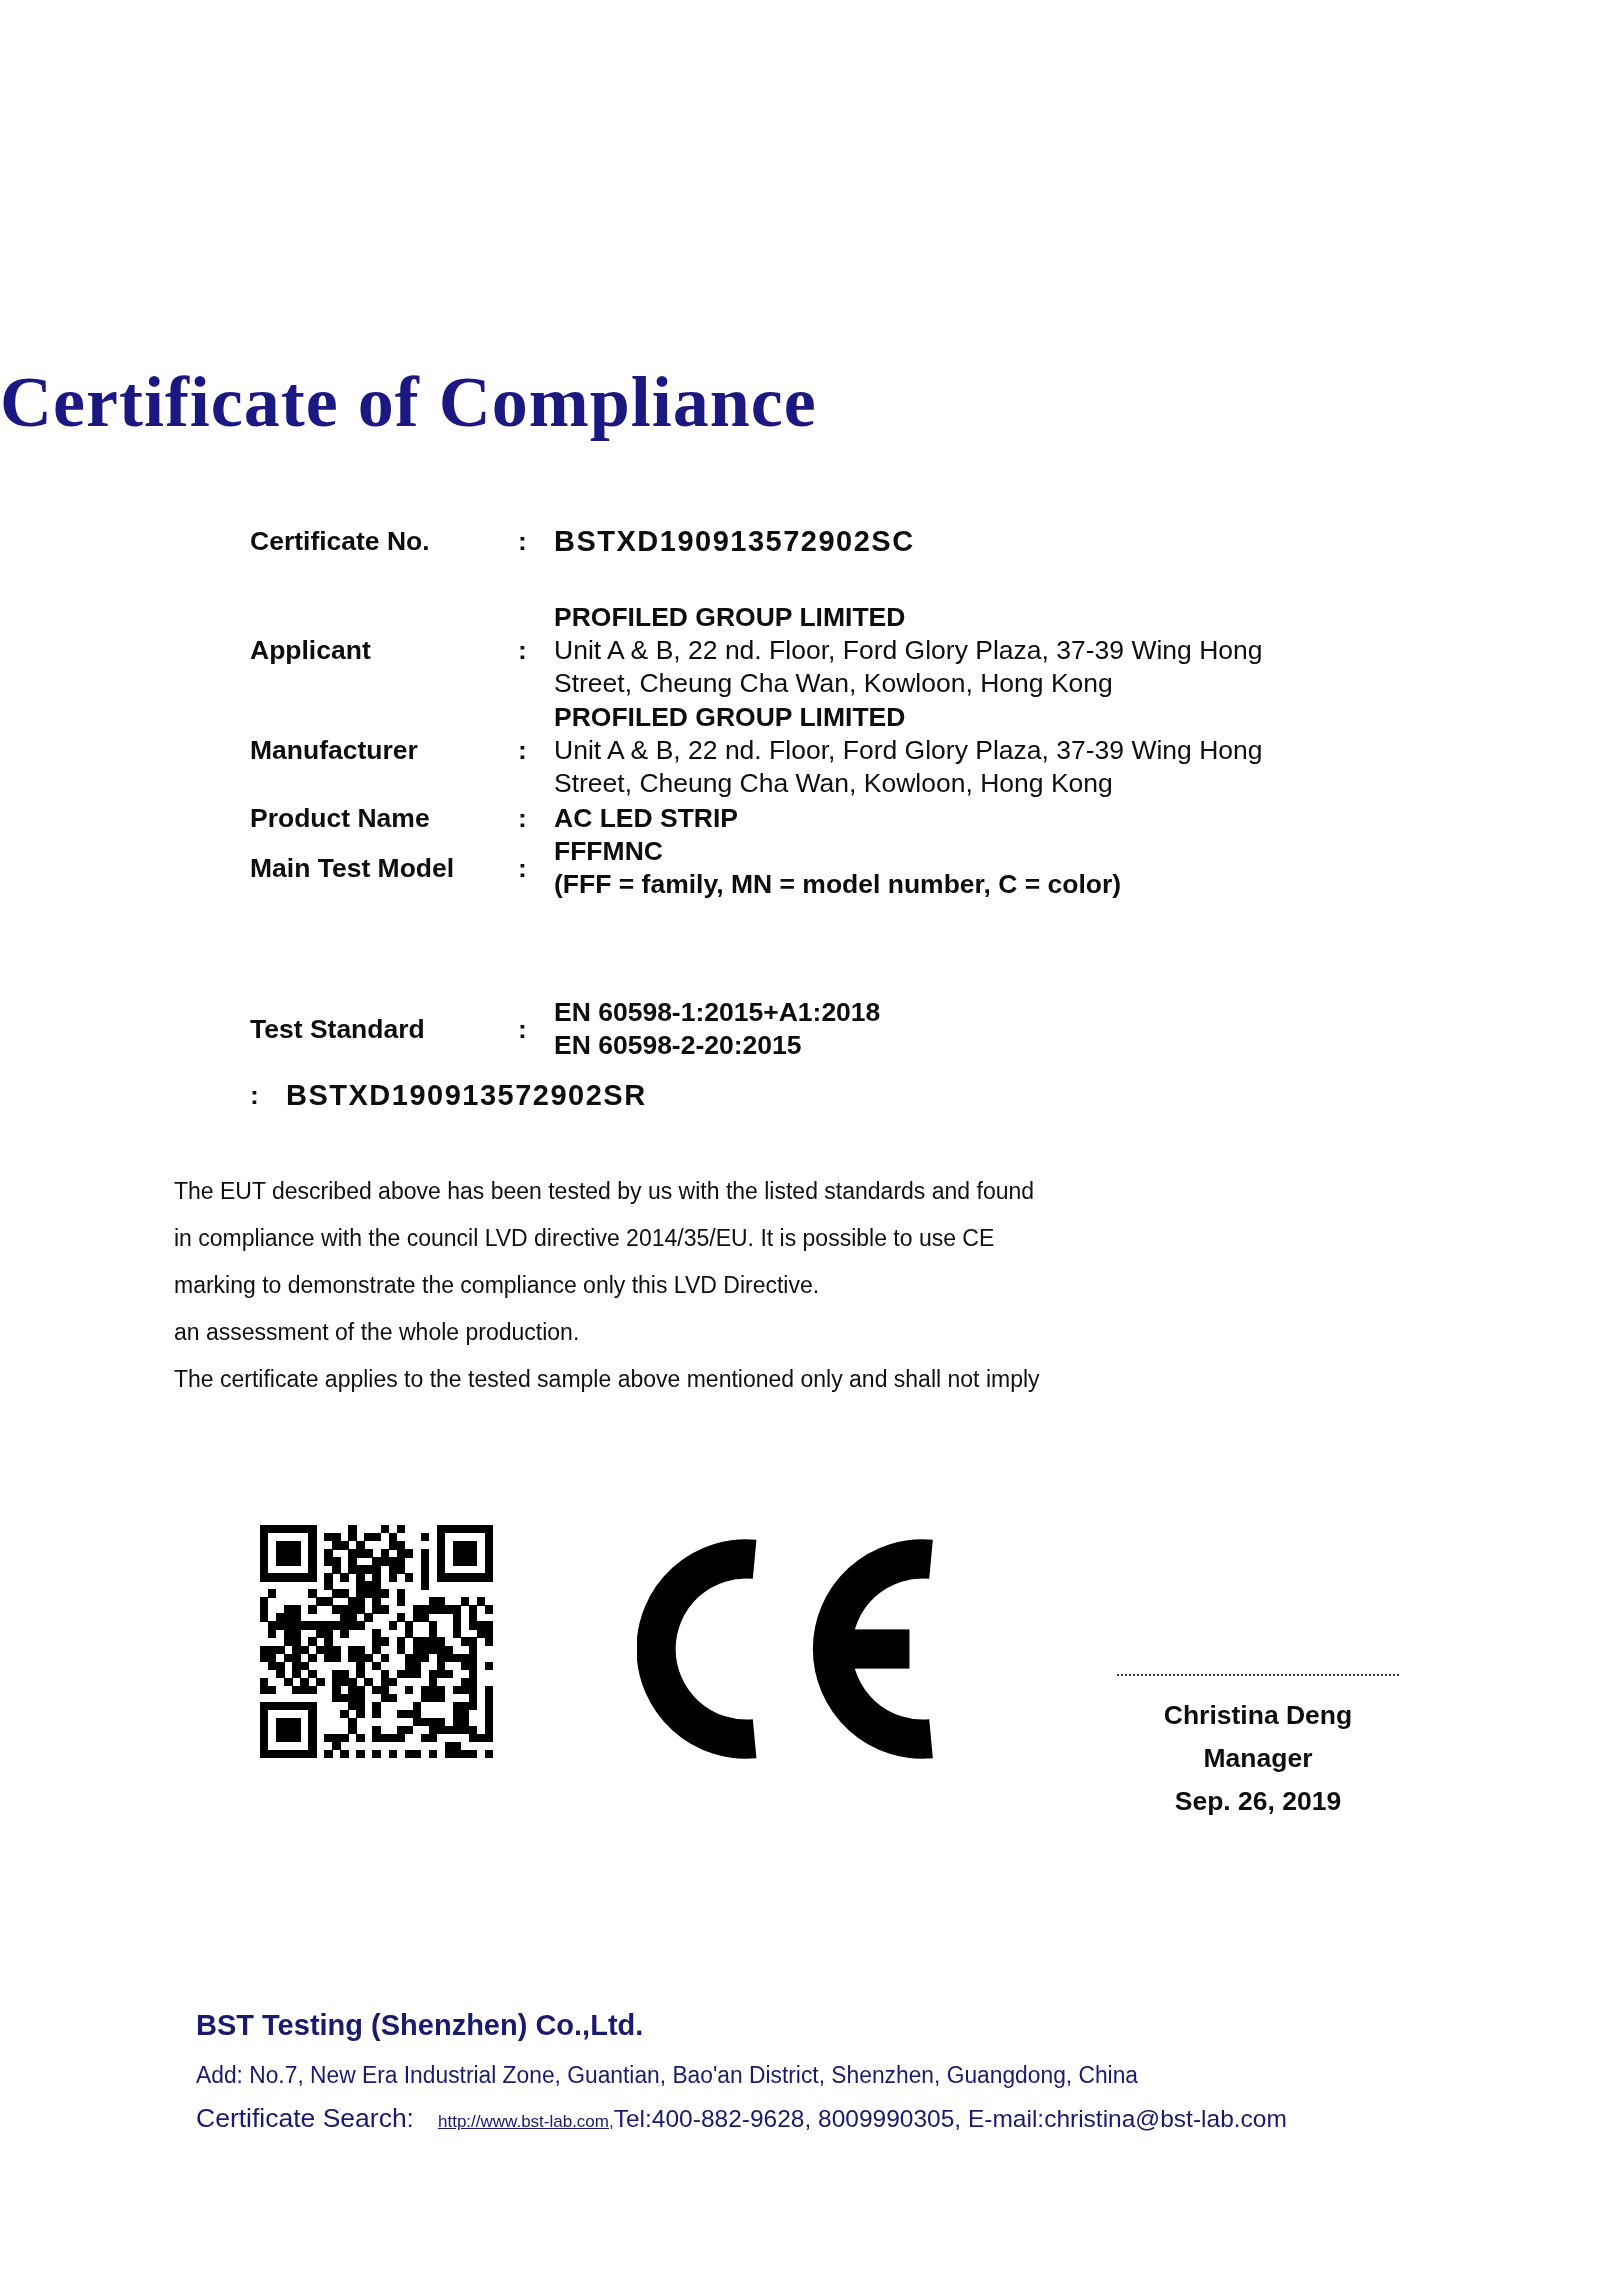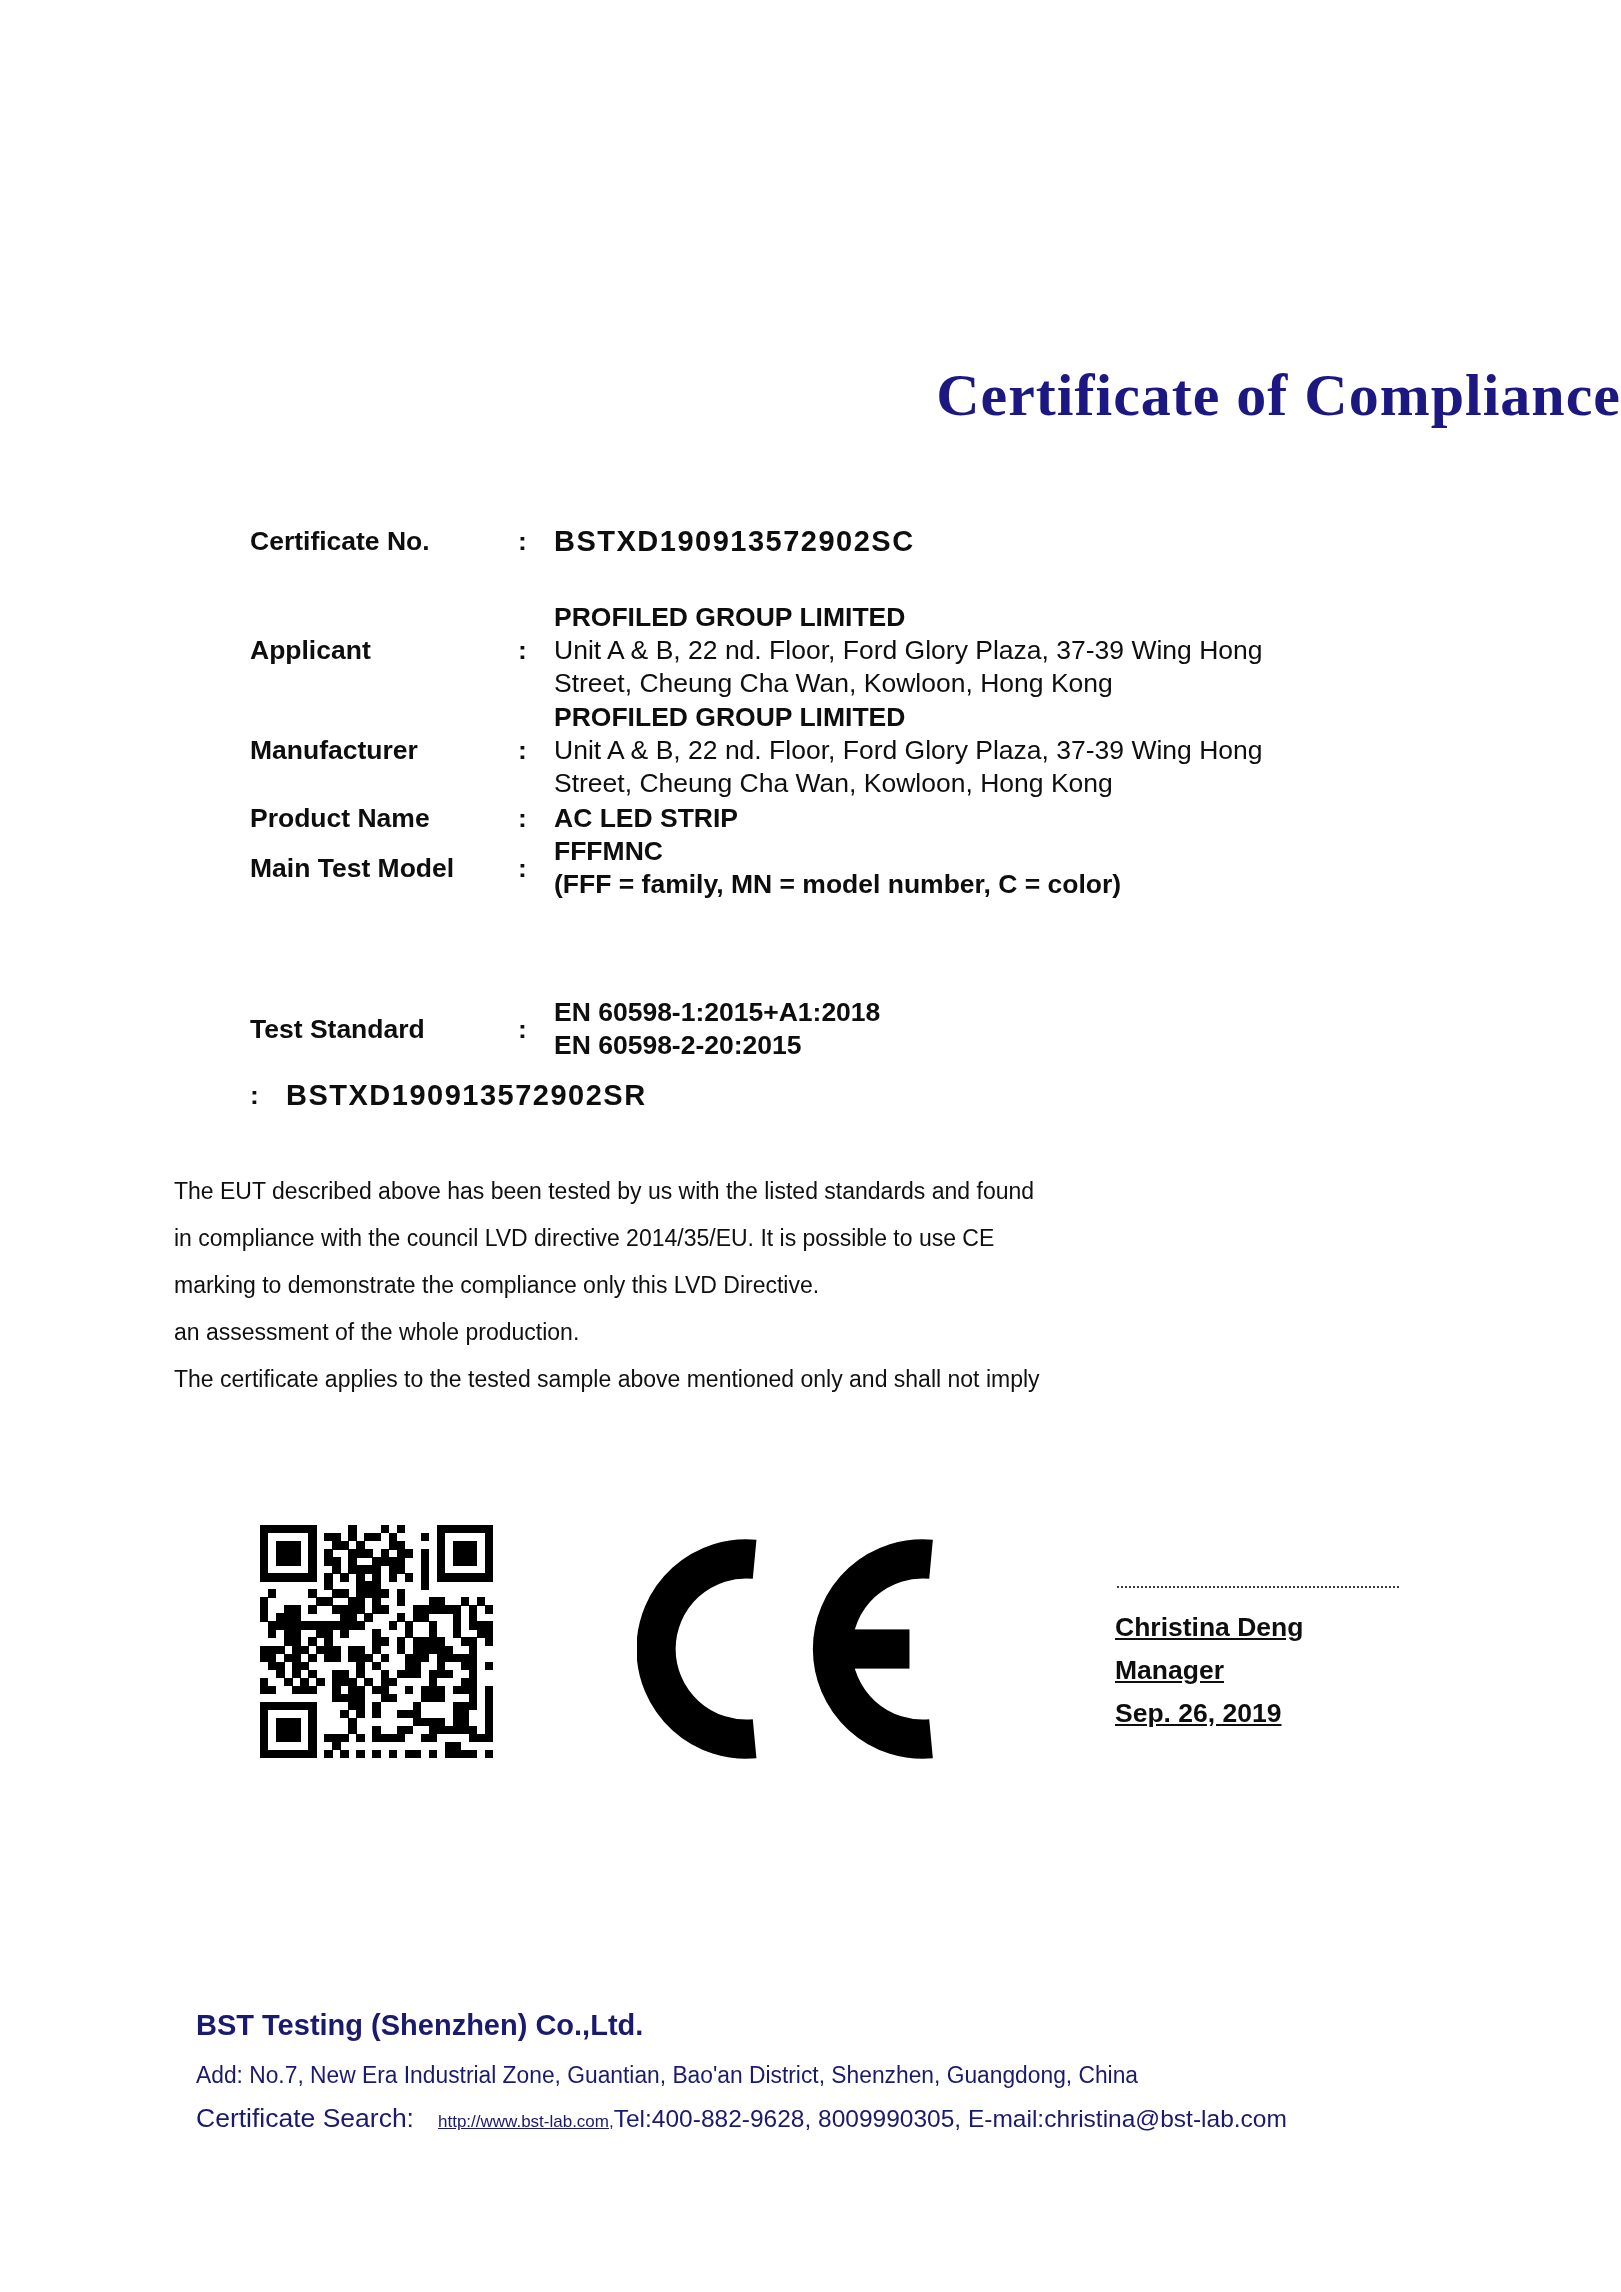--- a/index.html
+++ b/index.html
@@ -8,24 +8,24 @@
     width:1621px;height:2293px;
     background:#ffffff;
     font-family:"Liberation Sans", sans-serif;
     color:#0e0e0e;
     overflow:hidden;
     margin:0 auto;
   }
   
   .title{
     position:absolute;left:0;top:361px;width:100%;
-    text-align:right;
+    text-align:left;
     font-family:"Liberation Serif", serif;
     font-weight:bold;
-    font-size:60px;
+    font-size:72px;
     letter-spacing:1px;
     color:var(--navy-title,#1c1882);
     white-space:nowrap;
   }
   
   .row{
     position:absolute;left:250px;
     display:flex;align-items:center;
     font-size:26.5px;line-height:33px;color:#0e0e0e;
     white-space:nowrap;
@@ -44,22 +44,22 @@
     color:#101010;white-space:nowrap;
   }
   
   .qr{position:absolute;left:259px;top:1525px;width:235px;height:233px;}
   .qr svg{width:100%;height:100%;display:block;}
   
   .ce{position:absolute;left:637px;top:1539px;width:296px;height:220px;}
   .ce svg{width:100%;height:100%;display:block;}
   
   .sig{
-    position:absolute;left:1115px;top:1586px;width:286px;
-    text-align:left;font-size:26.5px;font-weight:bold;color:#0e0e0e;text-decoration:underline;
+    position:absolute;left:1115px;top:1674px;width:286px;
+    text-align:center;font-size:26.5px;font-weight:bold;color:#0e0e0e;
   }
   .sig .dots{border-top:2.9px dotted #3c3c3c;height:0;margin:0 2px 17.6px 2px;}
   .sig .sline{line-height:43px;white-space:nowrap;}
   
   .footer-company{
     position:absolute;left:196px;top:2009px;
     font-size:29px;font-weight:bold;color:var(--navy-footer,#1a1a6e);
     white-space:nowrap;
   }
   .footer-address{

